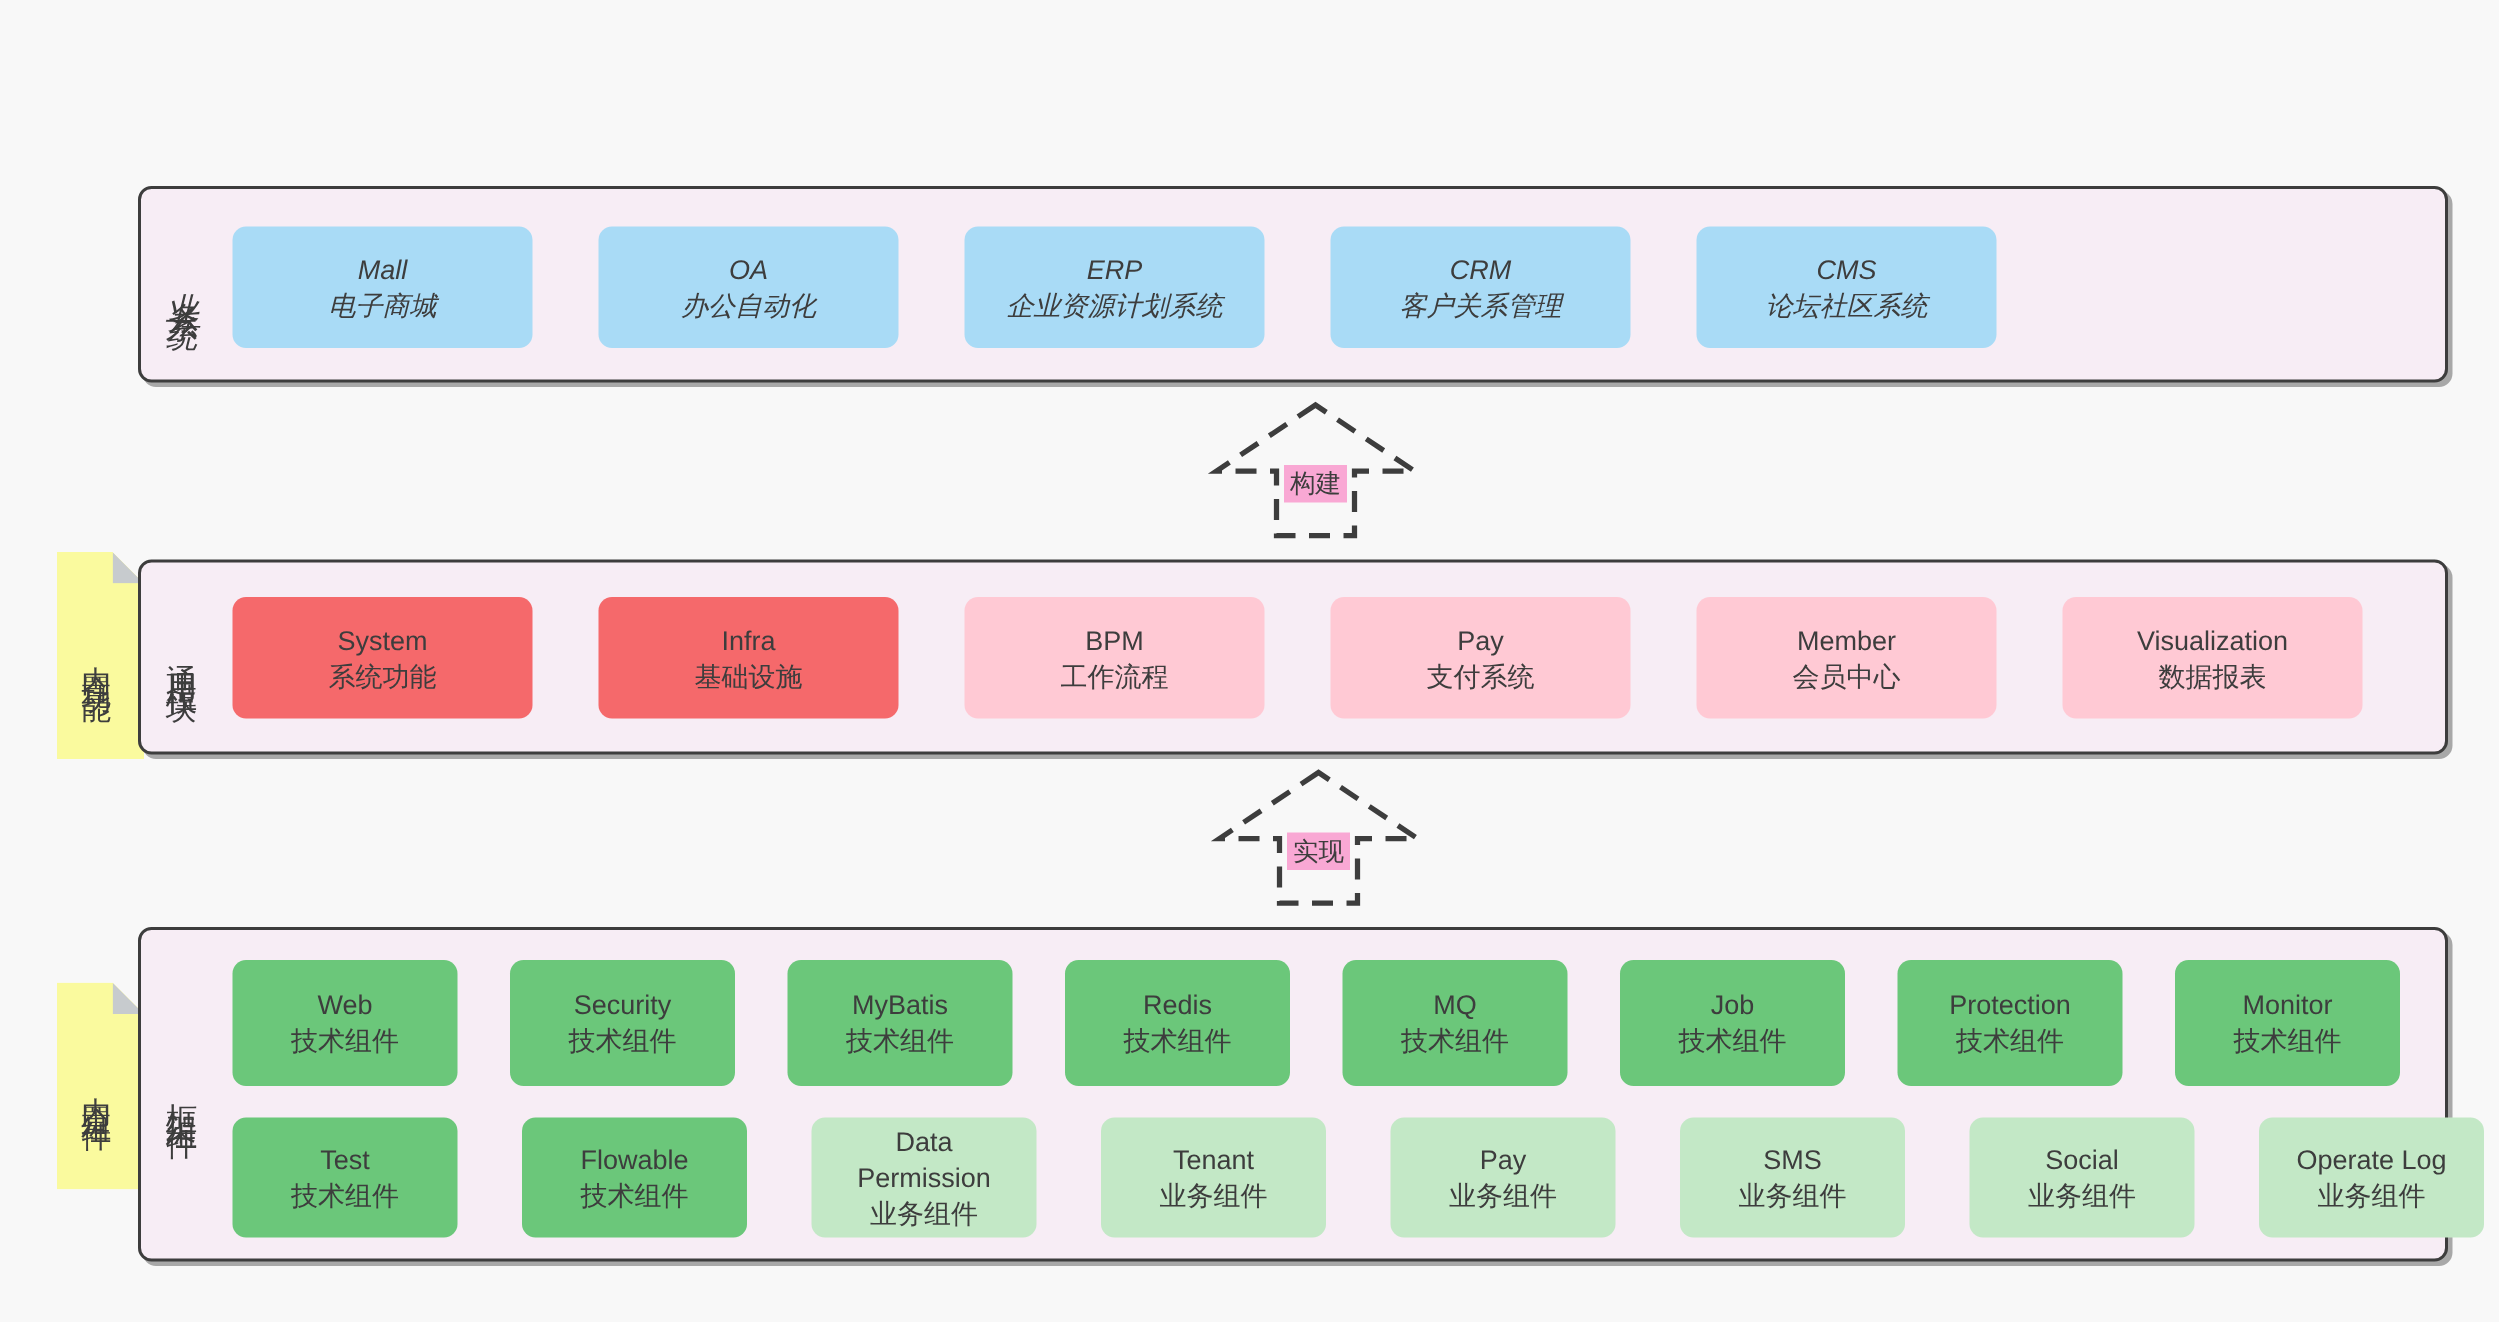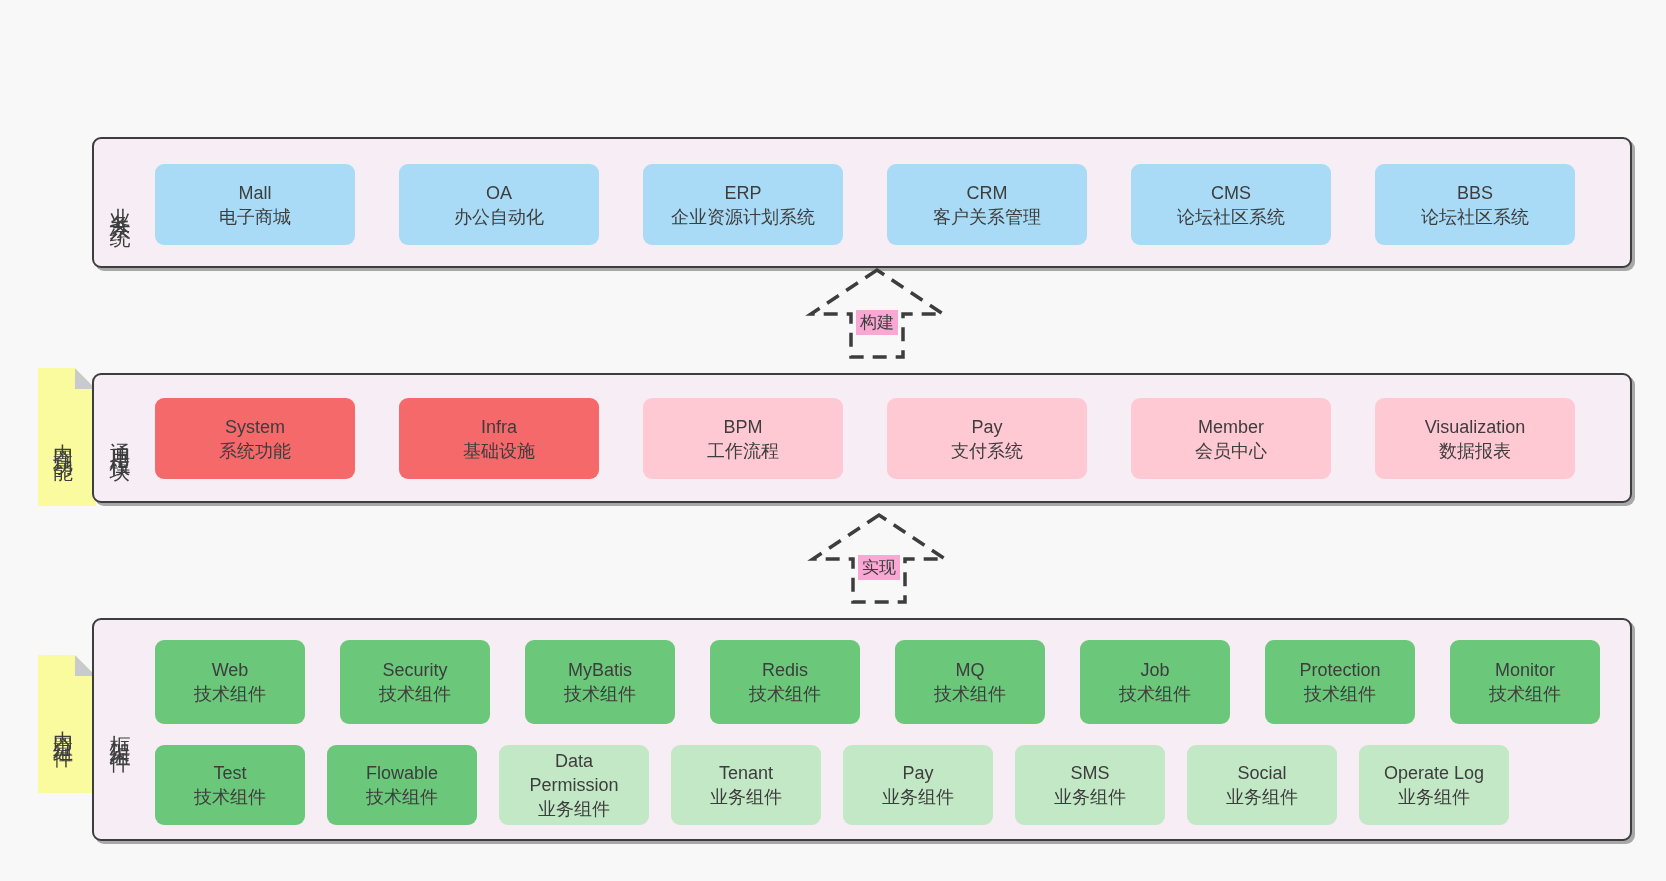--- a/index.html
+++ b/index.html
@@ -22,34 +22,34 @@
     position:absolute;left:45%;top:52%;transform:translate(-50%,-50%);
     writing-mode:vertical-rl;text-orientation:upright;
     font-size:20px;letter-spacing:6px;white-space:nowrap;color:#3d3d3d;
   }
   
   .panel{
     position:absolute;left:92px;width:1540px;box-sizing:border-box;
     background:#f7edf5;border:2px solid #3d3d3d;border-radius:9px;
     box-shadow:3px 3px 0 #a8a8a8;z-index:1;
   }
-  #panel-business{top:137px;height:131px;}
+  #panel-business{top:124px;height:131px;font-style:italic;}
   #panel-modules{top:373px;height:130px;padding-left:26px;}
   #panel-components{top:618px;height:223px;}
   .layer-label{
     position:absolute;left:12px;top:50%;transform:translateY(-50%);
     writing-mode:vertical-rl;text-orientation:upright;
     font-size:21px;letter-spacing:6px;white-space:nowrap;color:#3d3d3d;
   }
   
   .box-row{position:absolute;left:61px;display:flex;}
   #panel-business .box-row{top:25px;gap:44px;}
   #panel-modules .box-row{top:23px;gap:44px;}
   #panel-components .row-1{top:20px;gap:35px;}
-  #panel-components .row-2{top:125px;gap:22px;}
+  #panel-components .row-2{top:125px;gap:43px;}
   .box{
     box-sizing:border-box;border-radius:9px;padding:4px 12px;
     display:flex;flex-direction:column;align-items:center;justify-content:center;
     text-align:center;font-size:18px;line-height:24px;color:#3d3d3d;
   }
   .w200{width:200px;height:81px;}
   .w150{width:150px;height:84px;}
   .row-2 .w150{height:80px;}
   .blue{background:#a9dbf6;}
   .red{background:#f5696b;}
@@ -94,24 +94,20 @@
       <span>企业资源计划系统</span>
     </div>
     <div class="box blue w200">
       <span>CRM</span>
       <span>客户关系管理</span>
     </div>
     <div class="box blue w200">
       <span>CMS</span>
       <span>论坛社区系统</span>
     </div>
-    <div class="box blue w200">
-      <span>BBS</span>
-      <span>论坛社区系统</span>
-    </div>
   </div>
 </div>
 
 <div class="arrow" id="arrow-build">
   <svg width="144" height="96" viewBox="0 0 144 96">
     <polygon points="72,4 6,48 46,48 46,91 98,91 98,48 138,48" fill="none" stroke="#3d3d3d" stroke-width="3.5" stroke-dasharray="14 9"></polygon>
   </svg>
   <span class="arrow-label">构建</span>
 </div>
 

